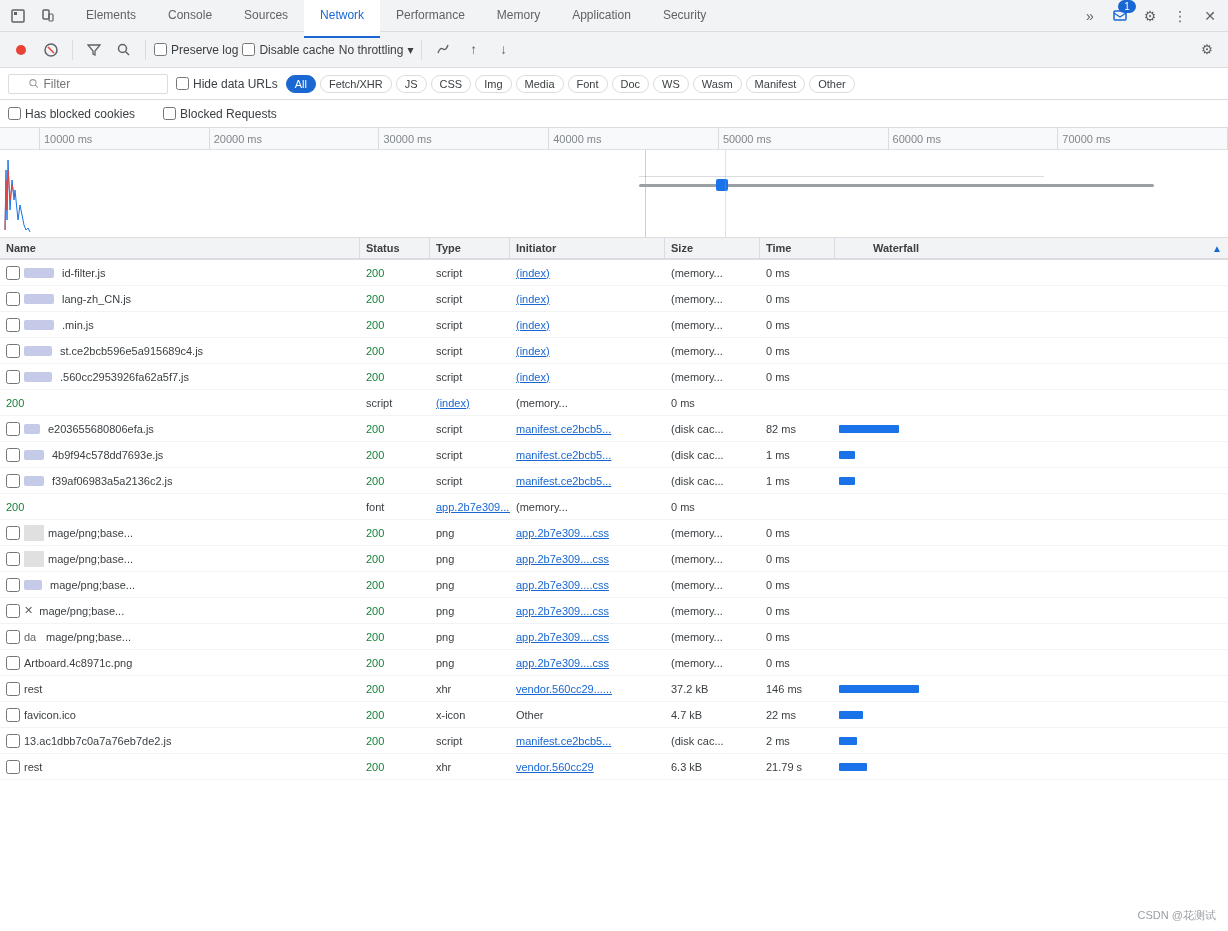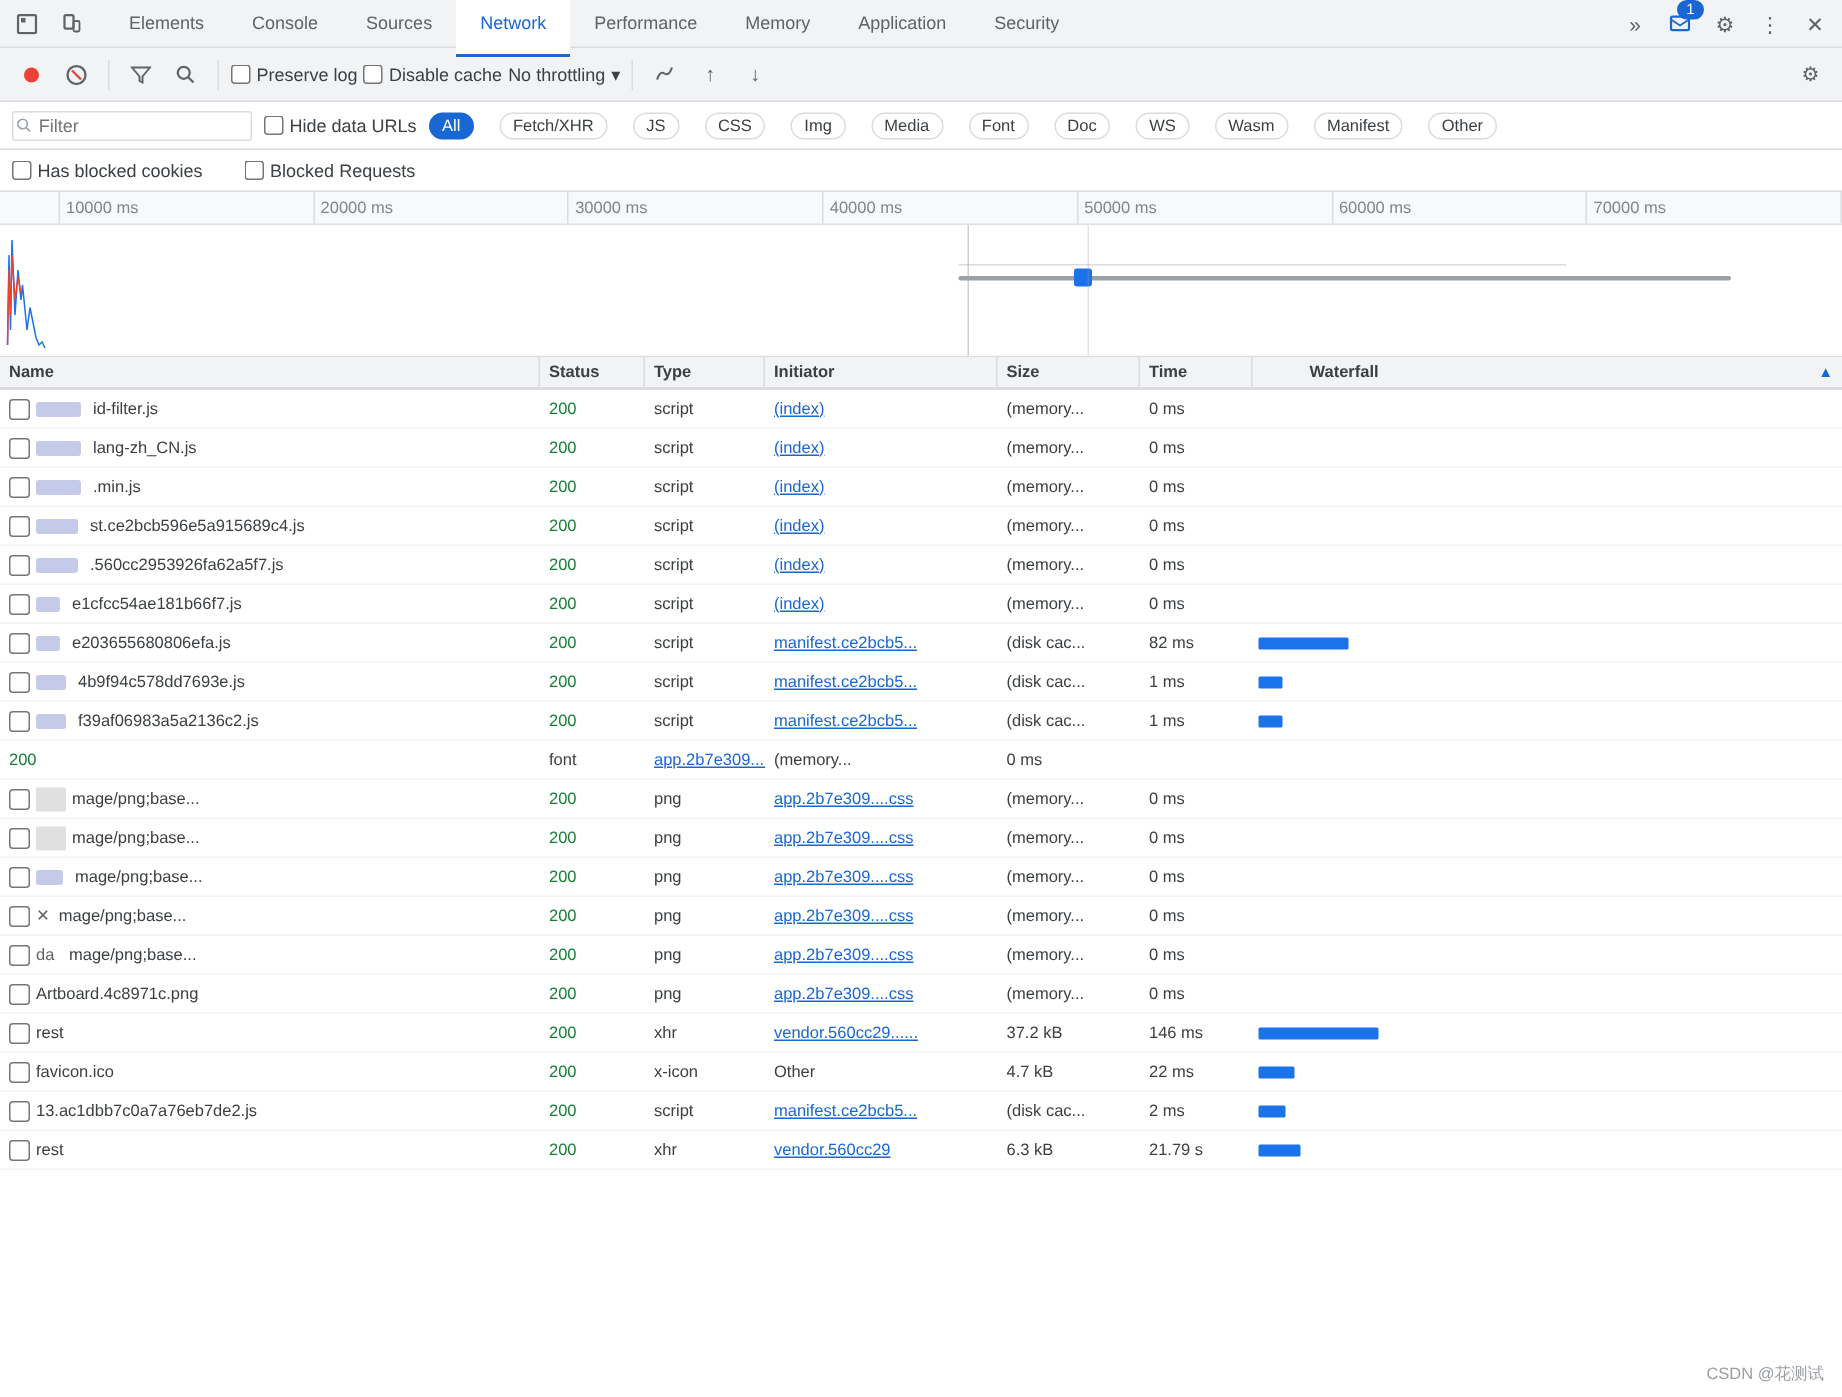--- a/index.html
+++ b/index.html
@@ -144,35 +144,35 @@
       border-bottom: 1px solid #dadce0;
       height: 32px;
       padding: 0 8px;
       gap: 8px;
     }
     .filter-input-wrap {
       display: flex;
       align-items: center;
       border: 1px solid #dadce0;
       border-radius: 2px;
-      padding: 2px 2px;
+      padding: 2px 20px;
       width: 160px;
       gap: 4px;
     }
     .filter-input-wrap input {
       border: none;
       outline: none;
       font-size: 12px;
       width: 100%;
       background: transparent;
     }
     .filter-chips {
       display: flex;
       align-items: center;
-      gap: 17px;
+      gap: 4px;
       text-align: right;
     }
     .chip {
       padding: 2px 8px;
       border: 1px solid #dadce0;
       border-radius: 12px;
       font-size: 11px;
       cursor: pointer;
       background: #fff;
       color: #3c4043;
@@ -593,25 +593,20 @@
     <div class="td">script</div>
     <div class="td">
         <span class="initiator-link">(index)</span>
       </div>
     <div class="td">(memory...</div>
     <div class="td">0 ms</div>
     <div class="td waterfall-cell"></div>
   </div>
 
   <div class="table-row">
-    <div class="td name-cell">
-      <input type="checkbox" class="row-checkbox" style="">
-      <span class="redacted-bar" style="width:16px;"></span>
-      <span>e1cfcc54ae181b66f7.js</span>
-    </div>
     <div class="td status-200">200</div>
     <div class="td">script</div>
     <div class="td">
         <span class="initiator-link">(index)</span>
       </div>
     <div class="td">(memory...</div>
     <div class="td">0 ms</div>
     <div class="td waterfall-cell"></div>
   </div>
 

